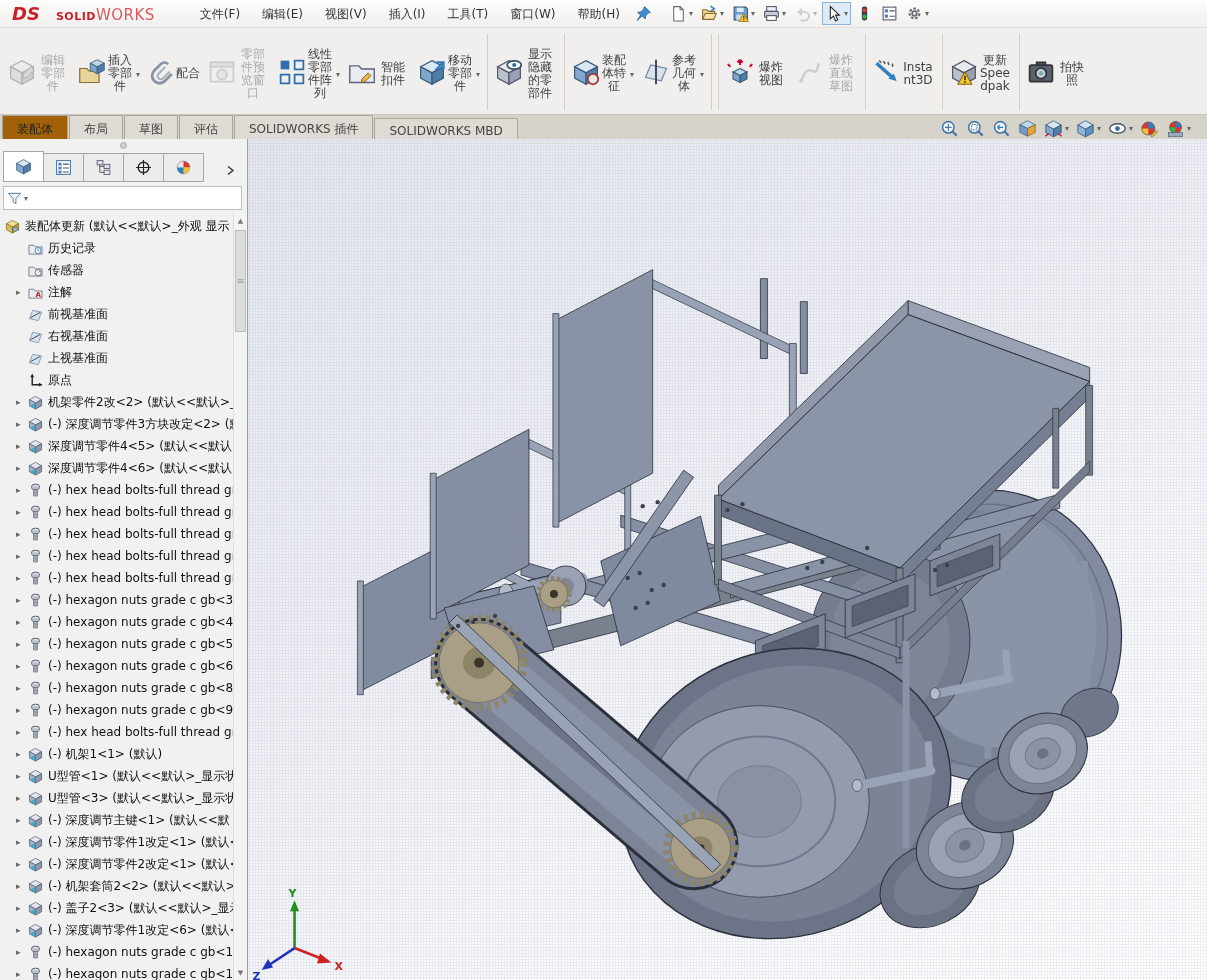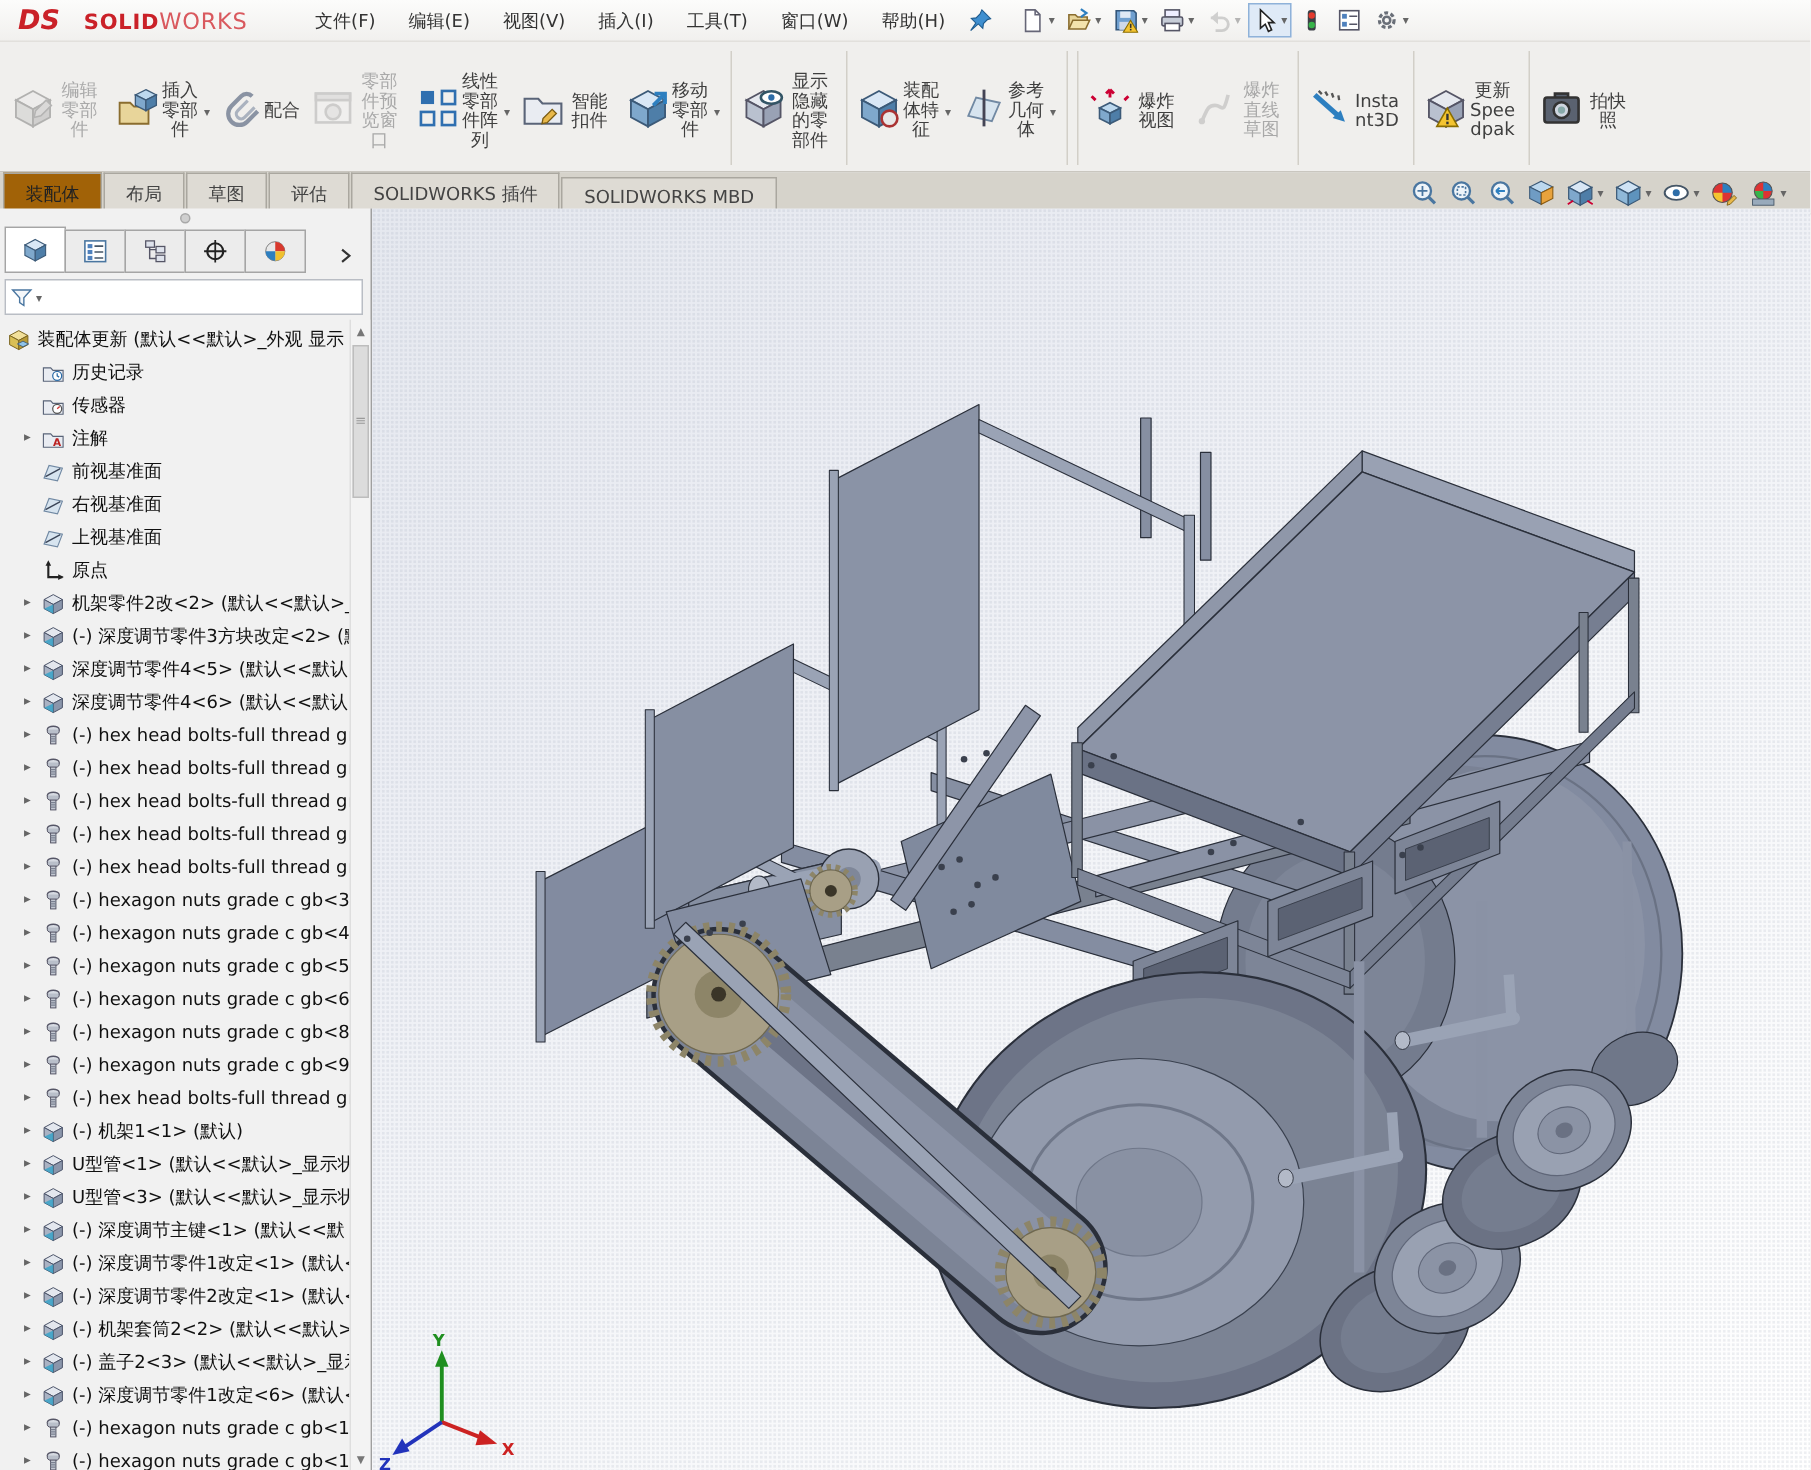--- a/index.html
+++ b/index.html
@@ -6,21 +6,21 @@
   .app{position:relative;width:1207px;height:980px;background:#f0efed;
        font-family:"DejaVu Sans","Liberation Sans",sans-serif;font-size:12px;color:#333;
        overflow:hidden;user-select:none;}
   .icon{display:inline-block;line-height:0;}
   .icon svg{width:100%;height:100%;}
   
   .menubar{height:27px;display:flex;align-items:center;background:linear-gradient(#fcfcfb,#f1f0ee);
            border-bottom:1px solid #e2e0dc;padding-left:12px;}
   .logo{display:flex;align-items:baseline;margin-right:34px;}
   .logo-ds{font-style:italic;font-weight:bold;color:#ca2128;font-size:18px;margin-right:16px;}
-  .logo-solid{font-weight:bold;color:#ca2128;font-size:14px;letter-spacing:.5px;}
+  .logo-solid{font-weight:bold;color:#ca2128;font-size:11px;letter-spacing:.5px;}
   .logo-works{color:#d9595e;font-size:15px;letter-spacing:.5px;}
   .menu-item{padding:16px 11px;line-height:26px;cursor:default;}
   .pin-wrap{margin:0 10px 0 4px;width:17px;height:17px;}
   .qbar{display:flex;align-items:center;margin-left:4px;}
   .qbtn{display:flex;align-items:center;padding:2px;margin:0 1px;border:1px solid transparent;}
   .qbtn .icon{width:17px;height:17px;}
   .qbtn.active{background:#dfeaf7;border-color:#8fb2d9;}
   .qbtn.disabled{opacity:.45;filter:grayscale(1);}
   .dd{font-size:8px;color:#666;margin-left:2px;flex:none;}
   

